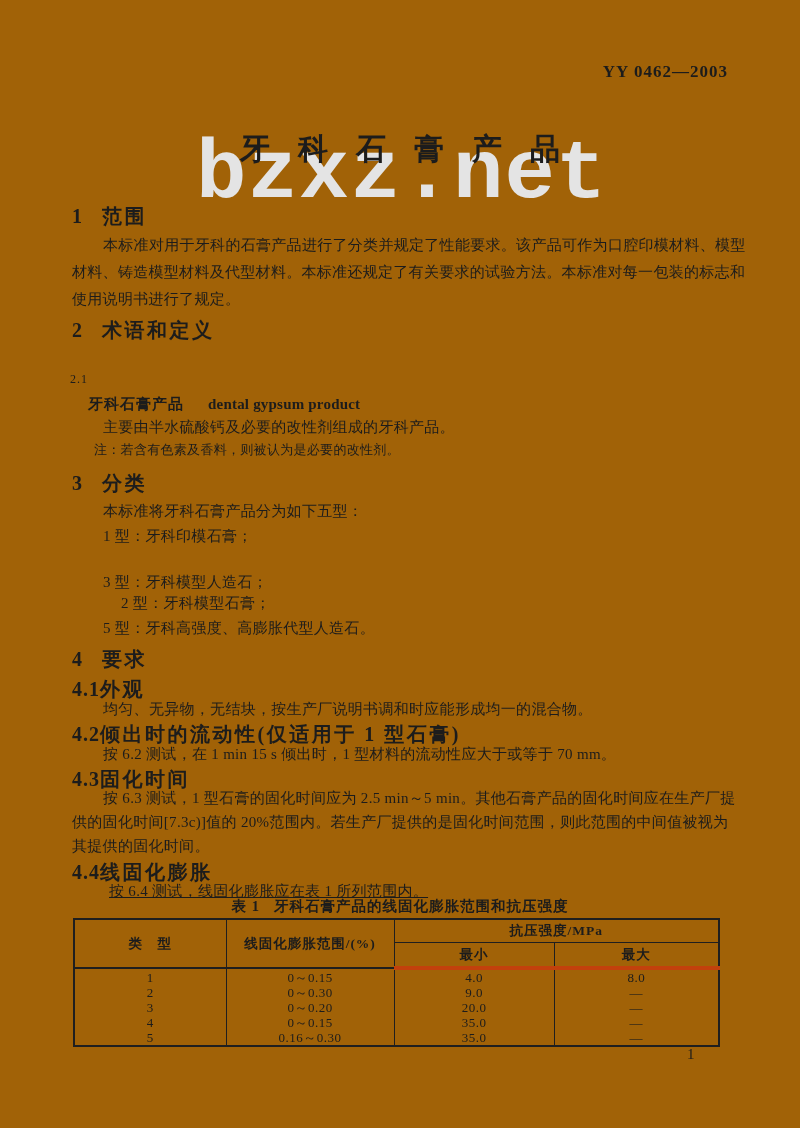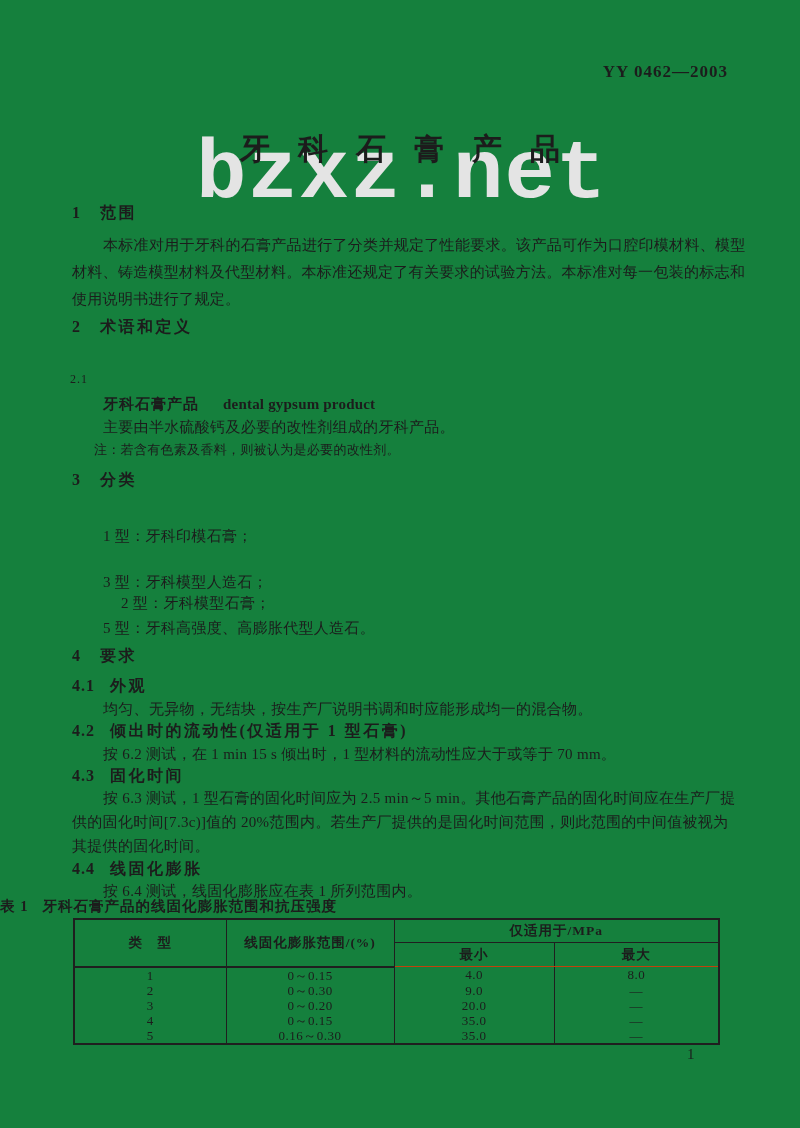--- a/index.html
+++ b/index.html
@@ -1,20 +1,20 @@
 <!DOCTYPE html>
 <html><head>
 <meta charset="utf-8">
 <style>
   html,body{margin:0;padding:0;background:#9a9a9a;}
   .page{
     position:relative;
     width:800px;height:1128px;
     margin:0 auto;
-    background:#15803d;
+    background:#a16207;
     font-family:"Liberation Serif","DejaVu Serif",serif;
     color:#1c1c1c;
     overflow:hidden;
   }
   .abs{position:absolute;}
   .doc-number{
     top:62px;right:72px;
     font-weight:bold;font-size:17px;letter-spacing:1px;
     white-space:nowrap;
   }
@@ -25,52 +25,52 @@
     color:#e4e4e4;letter-spacing:1px;
     z-index:1;white-space:nowrap;
   }
   .doc-title{
     top:129px;left:0;width:100%;
     text-align:center;
     font-weight:bold;font-size:30px;
     letter-spacing:28px;padding-left:28px;box-sizing:border-box;
     z-index:2;white-space:nowrap;
   }
-  .h{font-weight:bold;font-size:16px;white-space:nowrap;z-index:2;}
+  .h{font-weight:bold;font-size:20px;white-space:nowrap;z-index:2;}
   .h .h-label{letter-spacing:2.5px;}
   .h .h-num{margin-right:20px;letter-spacing:0;}
-  .h .h-num-sub{margin-right:15px;letter-spacing:1px;}
+  .h .h-num-sub{letter-spacing:1px;}
   .line{
     font-size:15px;line-height:21px;letter-spacing:0.3px;
     white-space:nowrap;z-index:2;
   }
   .clause-num{font-size:12px;letter-spacing:1px;white-space:nowrap;}
   .term .term-cn{font-weight:bold;letter-spacing:1px;}
   .term .term-en{font-weight:bold;margin-left:24px;letter-spacing:0.2px;}
   .note{font-size:13px;letter-spacing:0.3px;white-space:nowrap;}
   .tbl-caption{
-    top:897px;left:0;width:100%;
+    top:897px;left:0;width:100%;text-align:center;
     font-weight:bold;font-size:14.5px;letter-spacing:1px;white-space:nowrap;
   }
   .tbl-caption .cap-label{margin-right:14px;}
   table.t1{
     top:918px;left:73px;
     border-collapse:collapse;
     border:2px solid #1f1f1f;
     table-layout:fixed;
   }
   table.t1 td{
     border-left:1px solid #1f1f1f;border-right:1px solid #1f1f1f;
     text-align:center;vertical-align:middle;padding:0;
     overflow:hidden;
   }
   .tr-h1 td{height:22px;font-weight:bold;font-size:13.5px;letter-spacing:1px;}
   td.c-strength{border-bottom:1px solid #1f1f1f;}
   td.c-type,td.c-exp{border-bottom:2px solid #1f1f1f;}
-  .tr-h2 td{height:23px;font-weight:bold;font-size:13.5px;letter-spacing:1px;border-bottom:1px solid #c2410c;}
+  .tr-h2 td{height:23px;font-weight:bold;font-size:13.5px;letter-spacing:1px;border-bottom:4px solid #c2410c;}
   .tr-d td{height:15px;font-size:13px;line-height:15px;letter-spacing:0.5px;}
   .page-number{top:1046px;left:687px;font-size:15px;}
 </style>
 </head>
 <body>
 
 <div class="page">
 
   <div class="abs doc-number">YY 0462—2003</div>
 
@@ -81,29 +81,30 @@
     <span class="h-num">1</span><span class="h-label">范围</span>
   </div>
   <div class="abs line" style="top:235px;left:103px;">本标准对用于牙科的石膏产品进行了分类并规定了性能要求。该产品可作为口腔印模材料、模型</div>
   <div class="abs line" style="top:262px;left:72px;">材料、铸造模型材料及代型材料。本标准还规定了有关要求的试验方法。本标准对每一包装的标志和</div>
   <div class="abs line" style="top:289px;left:72px;">使用说明书进行了规定。</div>
 
   <div class="abs h" style="top:317px;left:72px;">
     <span class="h-num">2</span><span class="h-label">术语和定义</span>
   </div>
   <div class="abs clause-num" style="top:372px;left:70px;">2.1</div>
-  <div class="abs line term" style="top:394px;left:103px;font-family:Liberation Serif, serif;">
+  <div class="abs line term" style="top:394px;left:88px;font-family:Liberation Serif, serif;">
     <span class="term-cn">牙科石膏产品</span><span class="term-en">dental gypsum product</span>
   </div>
   <div class="abs note" style="top:441px;left:94px;">注：若含有色素及香料，则被认为是必要的改性剂。</div>
   <div class="abs line" style="top:417px;left:103px;">主要由半水硫酸钙及必要的改性剂组成的牙科产品。</div>
 
   <div class="abs h" style="top:470px;left:72px;">
     <span class="h-num">3</span><span class="h-label">分类</span>
   </div>
+  <div class="abs line" style="top:501px;left:103px;">本标准将牙科石膏产品分为如下五型：</div>
   <div class="abs line" style="top:526px;left:103px;">1 型：牙科印模石膏；</div>
   <div class="abs line" style="top:549px;left:121px;margin-top:44px;">2 型：牙科模型石膏；</div>
   <div class="abs line" style="top:572px;left:103px;">3 型：牙科模型人造石；</div>
   <div class="abs line" style="top:618px;left:103px;">5 型：牙科高强度、高膨胀代型人造石。</div>
 
   <div class="abs h" style="top:646px;left:72px;">
     <span class="h-num">4</span><span class="h-label">要求</span>
   </div>
 
   <div class="abs h" style="top:676px;left:72px;">
@@ -119,38 +120,38 @@
   <div class="abs h" style="top:766px;left:72px;">
     <span class="h-num-sub">4.3</span><span class="h-label">固化时间</span>
   </div>
   <div class="abs line" style="top:788px;left:103px;">按 6.3 测试，1 型石膏的固化时间应为 2.5 min～5 min。其他石膏产品的固化时间应在生产厂提</div>
   <div class="abs line" style="top:812px;left:72px;">供的固化时间[7.3c)]值的 20%范围内。若生产厂提供的是固化时间范围，则此范围的中间值被视为</div>
   <div class="abs line" style="top:836px;left:72px;">其提供的固化时间。</div>
 
   <div class="abs h" style="top:859px;left:72px;">
     <span class="h-num-sub">4.4</span><span class="h-label">线固化膨胀</span>
   </div>
-  <div class="abs line" style="top:881px;left:103px;">按 6.4 测试，线固化膨胀应在表 1 所列范围内。</div>
+  <div class="abs line" style="top:881px;left:109px;text-decoration:underline;">按 6.4 测试，线固化膨胀应在表 1 所列范围内。</div>
 
   <div class="abs tbl-caption">
     <span class="cap-label">表 1</span><span>牙科石膏产品的线固化膨胀范围和抗压强度</span>
   </div>
 
   <table class="abs t1">
     <colgroup>
       <col style="width:152px;">
         <col style="width:168px;">
         <col style="width:160px;">
         <col style="width:165px;">
     </colgroup>
     <tbody>
         <tr class="tr-h1">
       <td class="c-type" rowspan="2">类　型</td>
       <td class="c-exp" rowspan="2">线固化膨胀范围/(%)</td>
-      <td class="c-strength" colspan="2">仅适用于/MPa</td>
+      <td class="c-strength" colspan="2">抗压强度/MPa</td>
     </tr>
     <tr class="tr-h2">
       <td>最小</td>
       <td>最大</td>
     </tr>
     <tr class="tr-d">
       <td>1</td>
       <td>0～0.15</td>
       <td>4.0</td>
       <td>8.0</td>

